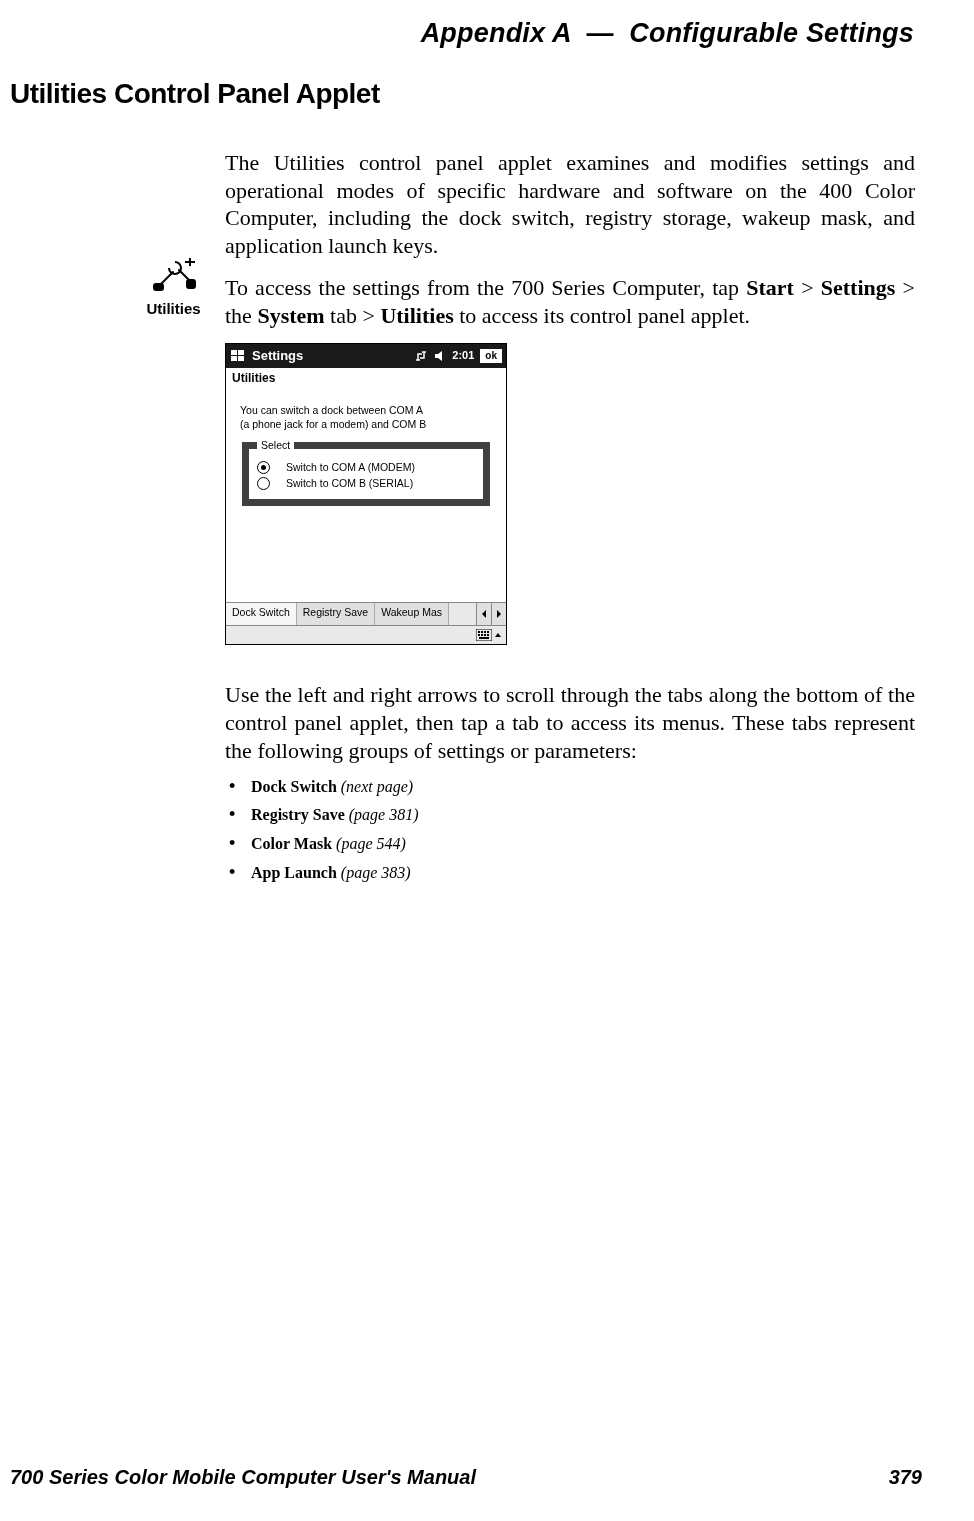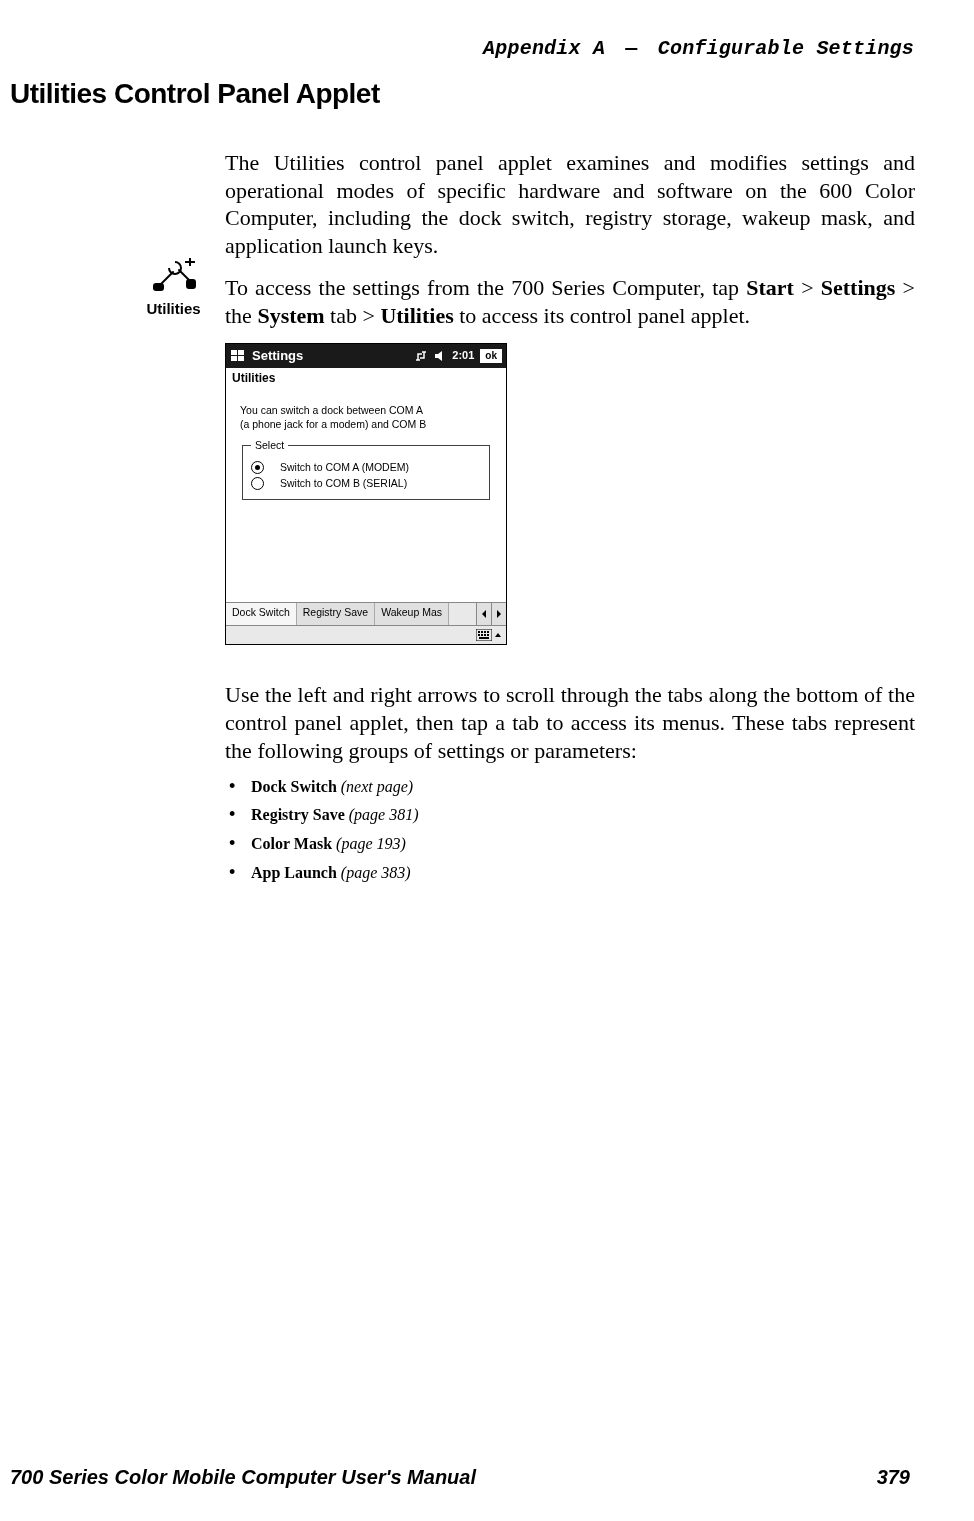--- a/index.html
+++ b/index.html
@@ -14,26 +14,26 @@
     position: relative;
   }
   .page {
     width: 974px;
     height: 1521px;
     position: relative;
     box-sizing: border-box;
   }
   .running-head {
     position: absolute;
-    top: 37px;
+    top: 18px;
     right: 60px;
-    font-family: Liberation Mono, monospace;
+    font-family: Liberation Sans, sans-serif;
     font-weight: 700;
     font-style: italic;
-    font-size: 20px;
+    font-size: 27px;
     letter-spacing: 0.2px;
   }
   .running-head .sep {
     font-style: normal;
     font-weight: 700;
     padding: 0 8px;
   }
   .h1 {
     position: absolute;
     left: 10px;
@@ -104,21 +104,21 @@
   .mini .client {
     padding: 6px 14px 10px 14px;
     height: 204px;
     box-sizing: border-box;
     position: relative;
     background: #fff;
     margin-top: 10px;
   }
   .mini .desc { font-size:10.5px; line-height:1.25; margin-bottom:8px; }
   .mini fieldset {
-    border: 1px solid #404040;
+    border: 7px solid #404040;
     padding: 6px 8px;
     font-size: 10.5px;
   }
   .mini fieldset legend { padding: 0 4px; }
   .mini .radio { display:flex; align-items:center; gap:16px; margin:3px 0; }
   .mini .radio .dot {
     width:11px; height:11px; border:1px solid #000; border-radius:50%; display:inline-flex;
     align-items:center; justify-content:center;
   }
   .mini .radio .dot.filled::after {
@@ -165,21 +165,21 @@
     display:inline-block;
     width: 18px;
     margin-left: -18px;
   }
   .b { font-weight: 700; }
   .i { font-style: italic; }
   .footer {
     position: absolute;
     bottom: 32px;
     left: 10px;
-    right: 64px;
+    right: 52px;
     display:flex;
     justify-content: space-between;
     font-family: "Arial Narrow", Arial, sans-serif;
     font-weight: 700;
     font-style: italic;
     font-size: 20px;
   }
   .pagenum { font-style: italic; }
 </style>
 </head>
@@ -204,21 +204,21 @@
         <path d="M28 14 L40 26" stroke-linecap="round"></path>
         <rect x="36" y="24" width="8" height="8" rx="2" fill="#000"></rect>
         <path d="M34 6 L44 6 M39 2 L39 10" stroke-width="2"></path>
       </g>
     </svg>
     <div class="icon-label">Utilities</div>
   </div>
 
   <div class="body-col">
 
-    <p class="para">The Utilities control panel applet examines and modifies settings and operational modes of specific hardware and software on the 600 Color Computer, including the dock switch, registry storage, wakeup mask, and application launch keys.</p>
+    <p class="para">The Utilities control panel applet examines and modifies settings and operational modes of specific hardware and software on the 400 Color Computer, including the dock switch, registry storage, wakeup mask, and application launch keys.</p>
 
     <p class="access-text">
       <span>To access the settings from the 700 Series Computer, tap </span><span class="b">Start</span><span> &gt; </span><span class="b">Settings</span><span> &gt; the </span><span class="b">System</span><span> tab &gt; </span><span class="b">Utilities</span><span> to access its control panel applet.</span>
     </p>
 
     <div class="mini">
       <div class="titlebar">
         <div class="title-left">
           <svg width="16" height="16" viewBox="0 0 16 16">
             <rect x="1" y="2" width="6" height="5" fill="#fff"></rect>
@@ -305,21 +305,21 @@
           <span class="i">(next page)</span>
         </li>
         <li>
           <span class="b">Registry Save</span>
           <span> </span>
           <span class="i">(page 381)</span>
         </li>
         <li>
           <span class="b">Color Mask</span>
           <span> </span>
-          <span class="i">(page 193)</span>
+          <span class="i">(page 544)</span>
         </li>
         <li>
           <span class="b">App Launch</span>
           <span> </span>
           <span class="i">(page 383)</span>
         </li>
       </ul>
     </div>
   </div>
 

